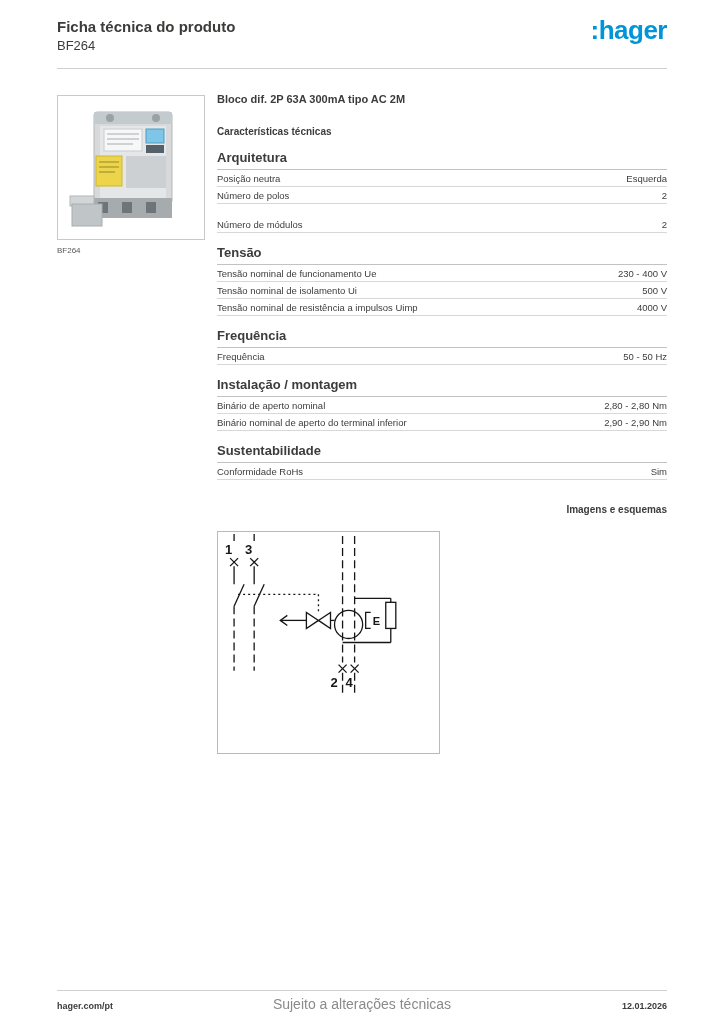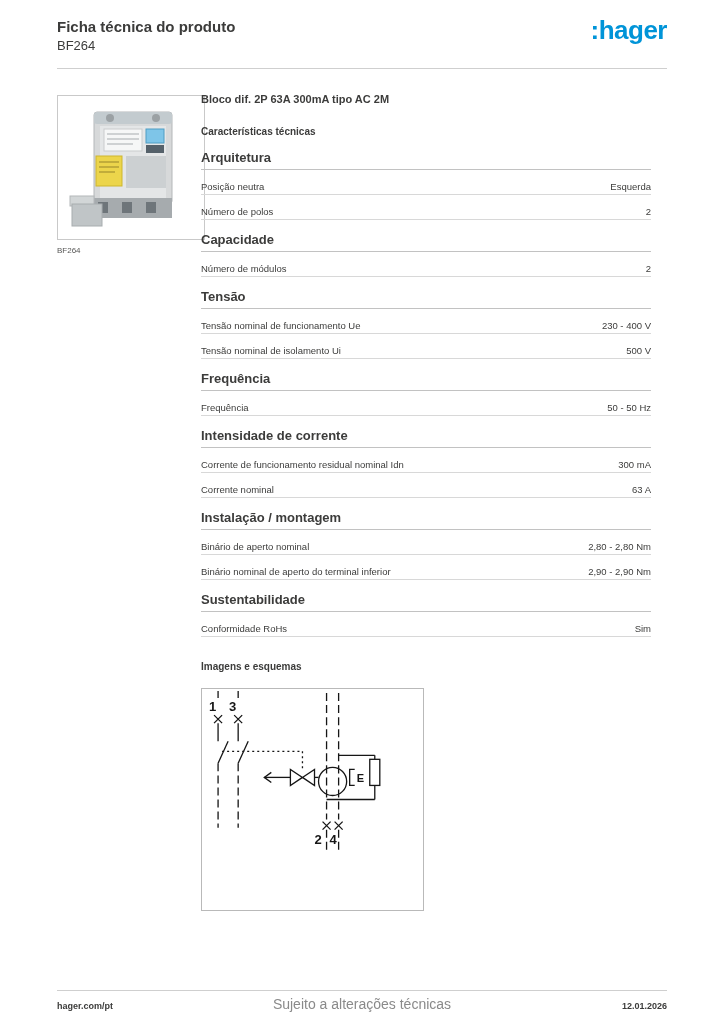--- a/index.html
+++ b/index.html
@@ -8,30 +8,30 @@
   .page { position:absolute; inset:0; background:#fff; overflow:hidden; }
 
   .header-title { position:absolute; left:57px; top:18px; font-size:15px; font-weight:bold; }
   .header-code  { position:absolute; left:57px; top:38px; font-size:13px; }
   .logo { position:absolute; right:57px; top:15px; font-size:26px; font-weight:bold; color:#0094d8; letter-spacing:-0.5px; }
   .header-rule { position:absolute; left:57px; right:57px; top:68px; border-top:1px solid #cfcfcf; }
 
   .image-box { position:absolute; left:57px; top:95px; width:148px; height:145px; border:1px solid #c9c9c9; background:#fff; }
   .image-caption { position:absolute; left:57px; top:246px; font-size:8px; color:#575756; }
 
-  .right-col { position:absolute; left:201px; top:93px; width:450px; }
+  .right-col { position:absolute; left:217px; top:93px; width:450px; }
   .product-name { font-size:11px; font-weight:bold; margin-bottom:21px; }
   .section-heading { font-size:10px; font-weight:bold; margin-bottom:13px;margin-top:9px; }
   .group { margin-bottom:12px; }
   .group-title { font-size:13px; font-weight:bold; padding-bottom:4px; border-bottom:1px solid #c2c2c2; }
   .spec-row { display:flex; justify-content:space-between; align-items:baseline; padding:3px 0 2px; border-bottom:1px solid #d8d8d8; font-size:9.5px; }
   .spec-label { text-align:center; }
-  .spec-value { text-align:right; white-space:nowrap;margin-top:8px; }
+  .spec-value { text-align:right; white-space:nowrap; }
 
-  .images-heading { margin-top:24px; margin-bottom:16px; font-size:10px; font-weight:bold; }
+  .images-heading { margin-top:24px; margin-bottom:16px; font-size:10px; font-weight:bold;text-align:right; }
   .diagram-box { width:223px; height:223px; border:1px solid #b9b9b9; background:#fff; }
 
   .footer-rule { position:absolute; left:57px; right:57px; top:990px; border-top:1px solid #cfcfcf; }
   .footer { position:absolute; left:57px; right:57px; top:996px; display:flex; align-items:baseline; }
   .footer > * { flex:1; }
   .footer-site { font-size:9px; font-weight:bold; text-align:left; color:#3c3c3b; text-decoration:none; }
   .footer-note { font-size:14px; color:#8a8a8a; text-align:center; }
   .footer-date { font-size:9px; font-weight:bold; text-align:right; }
 </style>
 </head>
@@ -83,58 +83,50 @@
         <span class="spec-label">Posição neutra</span>
         <span class="spec-value">Esquerda</span>
       </div>
       <div class="spec-row">
         <span class="spec-label">Número de polos</span>
         <span class="spec-value">2</span>
       </div>
     </div>
 
     <div class="group">
-      <div class="group-title">Capacidade</div>
       <div class="spec-row">
         <span class="spec-label">Número de módulos</span>
         <span class="spec-value">2</span>
       </div>
     </div>
 
     <div class="group">
       <div class="group-title">Tensão</div>
       <div class="spec-row">
         <span class="spec-label">Tensão nominal de funcionamento Ue</span>
         <span class="spec-value">230 - 400 V</span>
       </div>
       <div class="spec-row">
         <span class="spec-label">Tensão nominal de isolamento Ui</span>
         <span class="spec-value">500 V</span>
       </div>
+      <div class="spec-row">
+        <span class="spec-label">Tensão nominal de resistência a impulsos Uimp</span>
+        <span class="spec-value">4000 V</span>
+      </div>
     </div>
 
     <div class="group">
       <div class="group-title">Frequência</div>
       <div class="spec-row">
         <span class="spec-label">Frequência</span>
         <span class="spec-value">50 - 50 Hz</span>
       </div>
     </div>
 
-    <div class="group">
-      <div class="group-title">Intensidade de corrente</div>
-      <div class="spec-row">
-        <span class="spec-label">Corrente de funcionamento residual nominal Idn</span>
-        <span class="spec-value">300 mA</span>
-      </div>
-      <div class="spec-row">
-        <span class="spec-label">Corrente nominal</span>
-        <span class="spec-value">63 A</span>
-      </div>
-    </div>
 
     <div class="group">
       <div class="group-title">Instalação / montagem</div>
       <div class="spec-row">
         <span class="spec-label">Binário de aperto nominal</span>
         <span class="spec-value">2,80 - 2,80 Nm</span>
       </div>
       <div class="spec-row">
         <span class="spec-label">Binário nominal de aperto do terminal inferior</span>
         <span class="spec-value">2,90 - 2,90 Nm</span>

